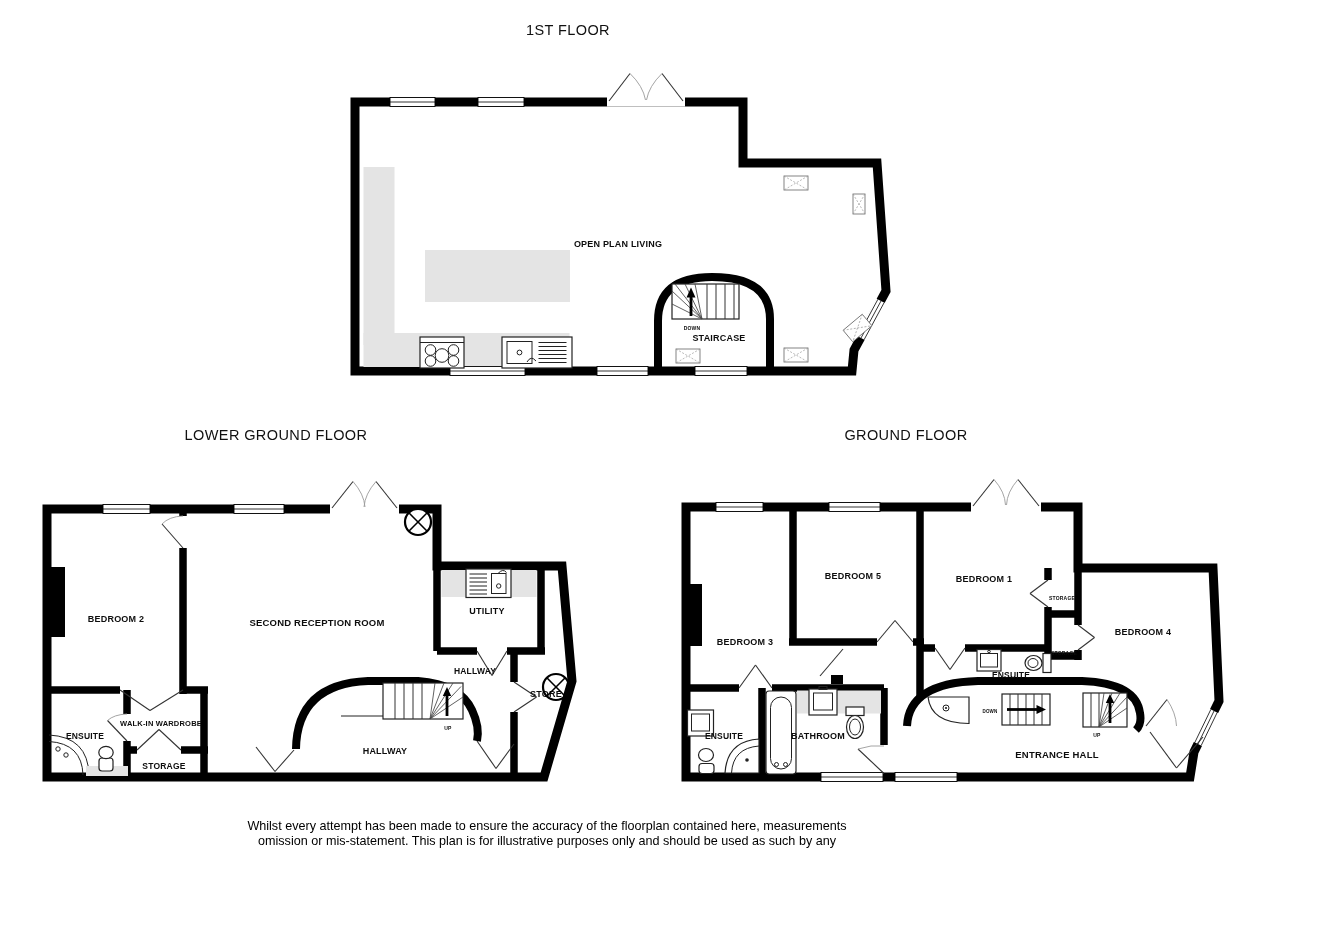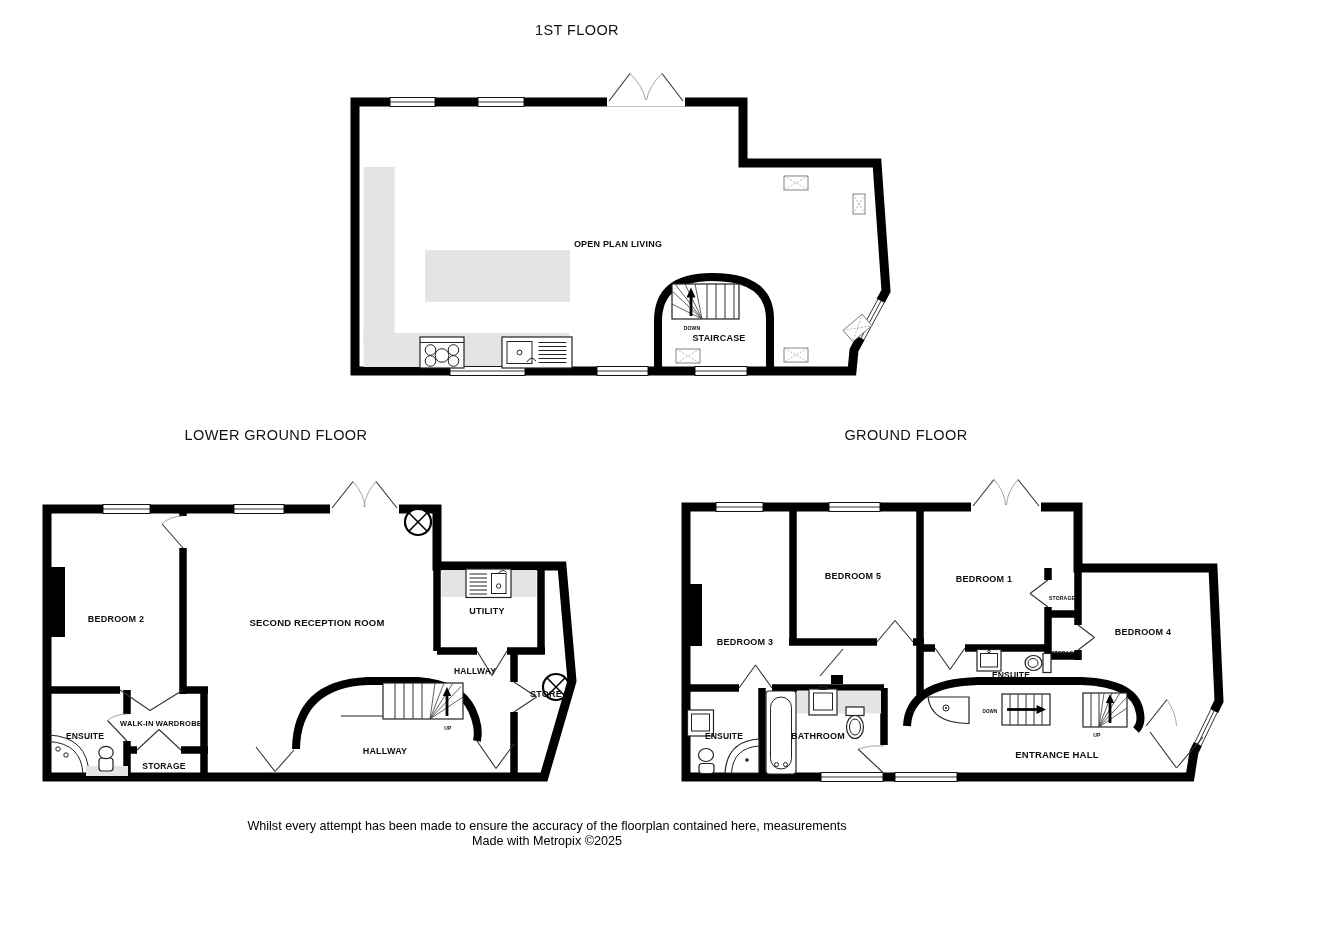--- a/index.html
+++ b/index.html
@@ -35,21 +35,21 @@
   text{font-family:"Liberation Sans","DejaVu Sans",sans-serif;font-weight:bold;fill:#0d0d0d;
        text-anchor:middle;letter-spacing:.2px;}
   .t95{font-size:9.5px}.t9{font-size:9px}.t85{font-size:8.5px}.t75{font-size:7.5px}
   .t5{font-size:5px}.t45{font-size:4.5px}
 </style>
 </head>
 <body>
 
 <div class="canvas">
 
-  <div class="floor-title" style="left:377px;top:22px;">1ST FLOOR</div>
+  <div class="floor-title" style="left:368px;top:22px;">1ST FLOOR</div>
   <div class="floor-title" style="left:706px;top:427px;">GROUND FLOOR</div>
   <div class="floor-title" style="left:76px;top:427px;">LOWER GROUND FLOOR</div>
 
   <svg width="1325" height="951" viewBox="0 0 1325 951">
 
     <g>
       <path class="ow" d="M 355,102 L 743,102 L 743,163 L 877,163 L 886,291 L 854,350 L 852,371 L 355,371 Z"></path>
 
       <g>
         <rect class="gray" x="363.5" y="167" width="31" height="178"></rect>
@@ -425,15 +425,15 @@
       <text class="t85" x="724" y="739">ENSUITE</text>
       <text class="t9" x="818" y="739">BATHROOM</text>
       <text class="t95" x="1057" y="757.5">ENTRANCE HALL</text>
       <text class="t45" x="990" y="713">DOWN</text>
       <text class="t5" x="1097" y="736.5">UP</text>
     </g>
   </svg>
 
   <div class="disclaimer">
     <div>Whilst every attempt has been made to ensure the accuracy of the floorplan contained here, measurements</div>
-    <div>Made with Metropix ©2025</div>
+    <div>omission or mis-statement. This plan is for illustrative purposes only and should be used as such by any</div>
   </div>
 </div>
 
 </body></html>

